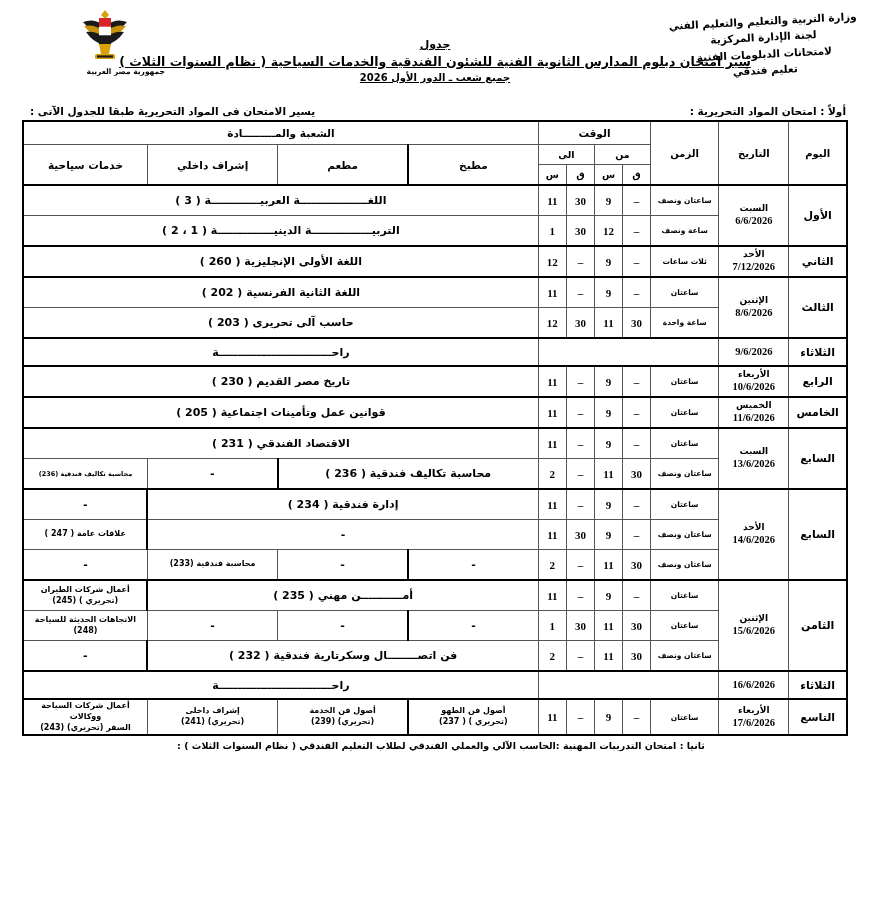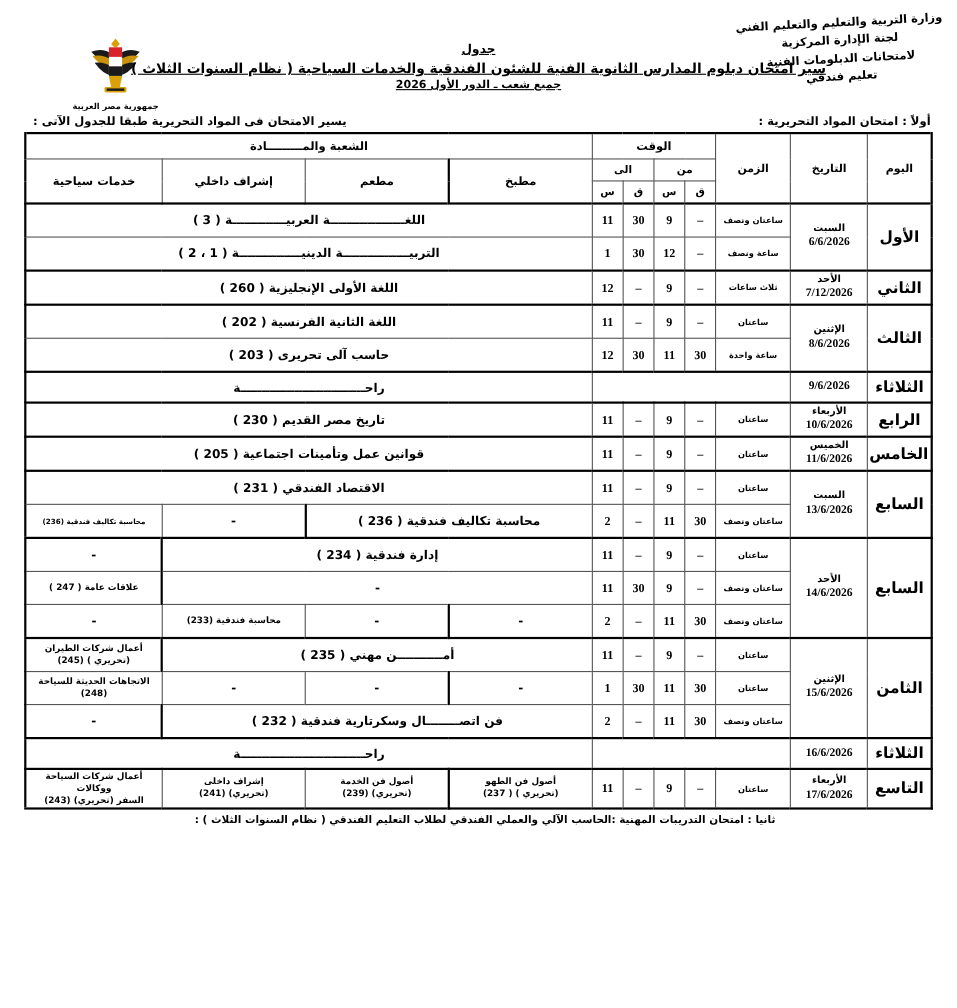--- a/index.html
+++ b/index.html
@@ -15,21 +15,21 @@
   .header{position:relative;height:105px;}
   .ministry{
     position:absolute;top:8px;right:14px;text-align:center;
     font-size:10.5px;font-weight:bold;line-height:1.55;
     transform:rotate(-3.0deg);transform-origin:top right;
     white-space:nowrap;
   }
   .ministry div{letter-spacing:-0.2px;}
 
   .emblem{
-    position:absolute;top:29px;left:45px;width:120px;text-align:center;
+    position:absolute;top:4px;left:45px;width:120px;
   }
   .emblem-svg{display:block;margin:0 auto;}
   .emblem-cap{font-size:7.5px;font-weight:bold;margin-top:1px;letter-spacing:-0.3px;}
 
   .center-titles{
     position:absolute;top:38px;left:0;right:0;text-align:center;text-decoration:underline;
   }
   .t-jadwal{font-size:11px;font-weight:bold;margin-bottom:3px;}
   .t-main{font-size:12.5px;font-weight:bold;letter-spacing:-0.1px;}
   .t-sub{font-size:10px;font-weight:bold;margin-top:3px;}
@@ -55,21 +55,21 @@
   .thick-left{border-left:2.2px solid #000 !important;}
   .thick-right{border-right:2.2px solid #000 !important;}
 
   
   .hd{font-size:10.5px;height:20px;}
   .hd-small{font-size:9.5px;height:17px;}
   .hd-sec{font-size:10px;height:27px;}
   .hd-shoba{font-size:10.5px;height:19px;}
 
   
-  .c-day{font-size:14px;}
+  .c-day{font-size:11px;}
   .c-date{font-size:9.5px;line-height:1.35;}
   .c-date .dw{font-size:9px;display:block;}
   .c-date .dn{font-size:10.5px;display:block;font-family:"Liberation Serif",serif;text-align:center;}
   .c-dur{font-size:7.5px;}
   .c-num{font-size:11px;font-family:"Liberation Serif",serif;}
   .c-subj{font-size:11px;height:27px;}
   .c-subj-sm{font-size:8px;line-height:1.35;}
   .c-subj-xs{font-size:6.5px;}
   .c-rest{font-size:11px;letter-spacing:2px;}
   .dot{font-size:11px;}

